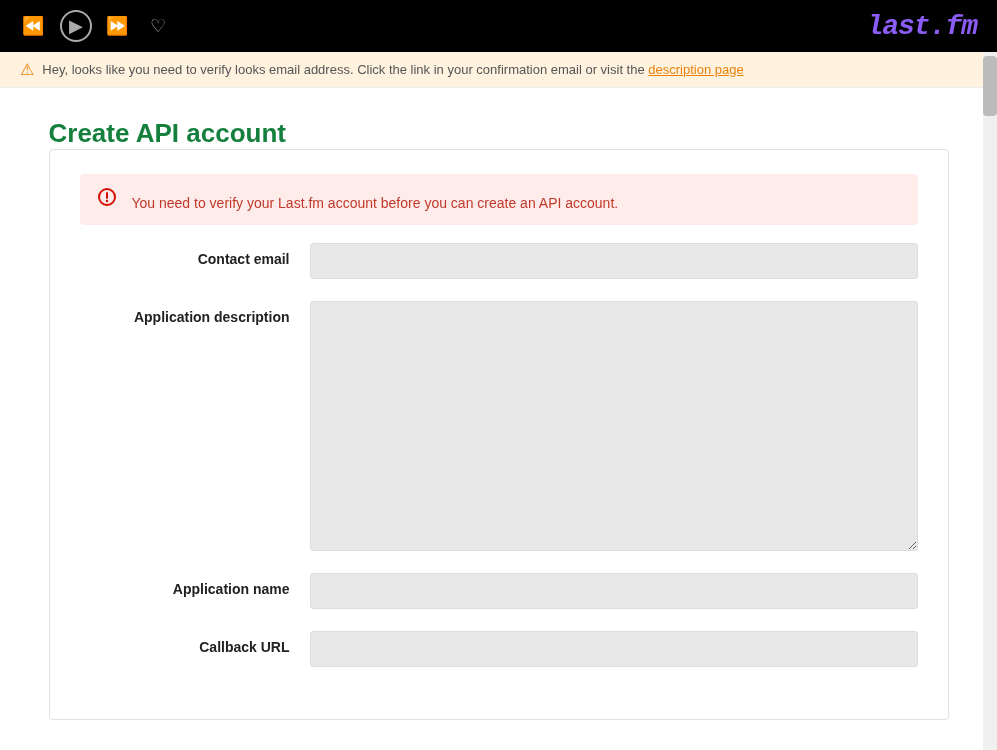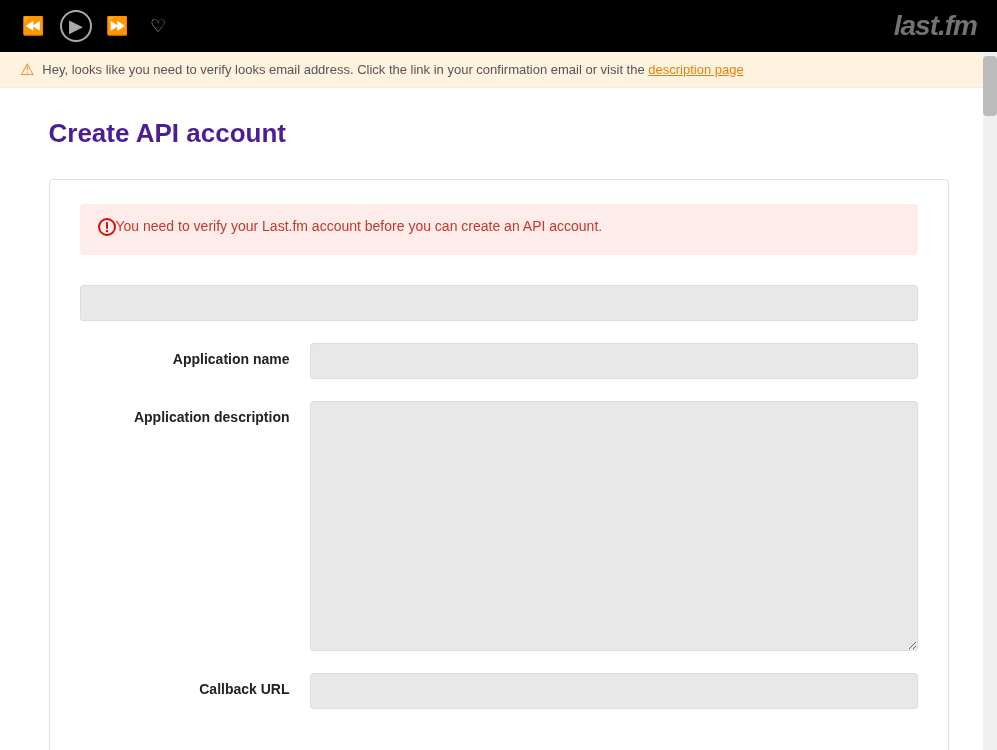--- a/index.html
+++ b/index.html
@@ -31,25 +31,26 @@
       width: 28px;
       height: 28px;
     }
     .topbar-controls .play-btn {
       border: 2px solid #aaa;
       border-radius: 50%;
       width: 32px;
       height: 32px;
     }
     .logo {
-      color: #737373;
+      color: #8b5cf6;
       font-size: 28px;
       font-weight: bold;
       font-style: italic;
       letter-spacing: -1px;
+      font-family: Liberation Mono, monospace;
     }
 
     
     .notification-bar {
       background: #fff3e0;
       padding: 8px 20px;
       display: flex;
       align-items: center;
       gap: 8px;
       font-size: 13px;
@@ -70,40 +71,39 @@
     
     .main-content {
       max-width: 940px;
       margin: 0 auto;
       padding: 30px 20px 40px 20px;
     }
 
     .page-title {
       font-size: 26px;
       font-weight: bold;
-      color: #4c1d95;
-      margin-bottom: 30px;
+      color: #15803d;
     }
 
     
     .form-card {
       border: 1px solid #e0e0e0;
       border-radius: 4px;
       padding: 24px 30px 30px 30px;
     }
 
     
     .error-banner {
       background: #fdecea;
       border-radius: 4px;
       padding: 14px 18px;
       display: flex;
-      align-items: flex-start;
-      gap: 0;
-      margin-bottom: 30px;
+      align-items: flex-end;
+      gap: 16px;
+      margin-bottom: 18px;
     }
     .error-icon {
       color: #d51007;
       font-size: 18px;
       flex-shrink: 0;
     }
     .error-text {
       color: #c0392b;
       font-size: 14px;
     }
@@ -208,34 +208,35 @@
         <svg width="18" height="18" viewBox="0 0 18 18" fill="none">
           <circle cx="9" cy="9" r="8" stroke="#d51007" stroke-width="2" fill="none"></circle>
           <line x1="9" y1="5" x2="9" y2="10" stroke="#d51007" stroke-width="2" stroke-linecap="round"></line>
           <circle cx="9" cy="13" r="1.2" fill="#d51007"></circle>
         </svg>
       </span>
       <span class="error-text">You need to verify your Last.fm account before you can create an API account.</span>
     </div>
 
     <div class="form-row">
+      <label class="form-label">Contact email</label>
       <input class="form-input" type="email" value="" style="">
+    </div>
+
+    <div class="form-row">
+      <label class="form-label">Application description</label>
+      <textarea class="form-textarea" style=""></textarea>
     </div>
 
     <div class="form-row">
       <label class="form-label">Application name</label>
       <input class="form-input" type="text" value="" style="">
     </div>
 
     <div class="form-row">
-      <label class="form-label">Application description</label>
-      <textarea class="form-textarea" style=""></textarea>
-    </div>
-
-    <div class="form-row">
       <label class="form-label">Callback URL</label>
       <input class="form-input" type="text" value="" style="">
     </div>
 
   </div>
 </div>
 
 <div class="right-scrollbar">
   <div class="scrollbar-thumb"></div>
 </div>

